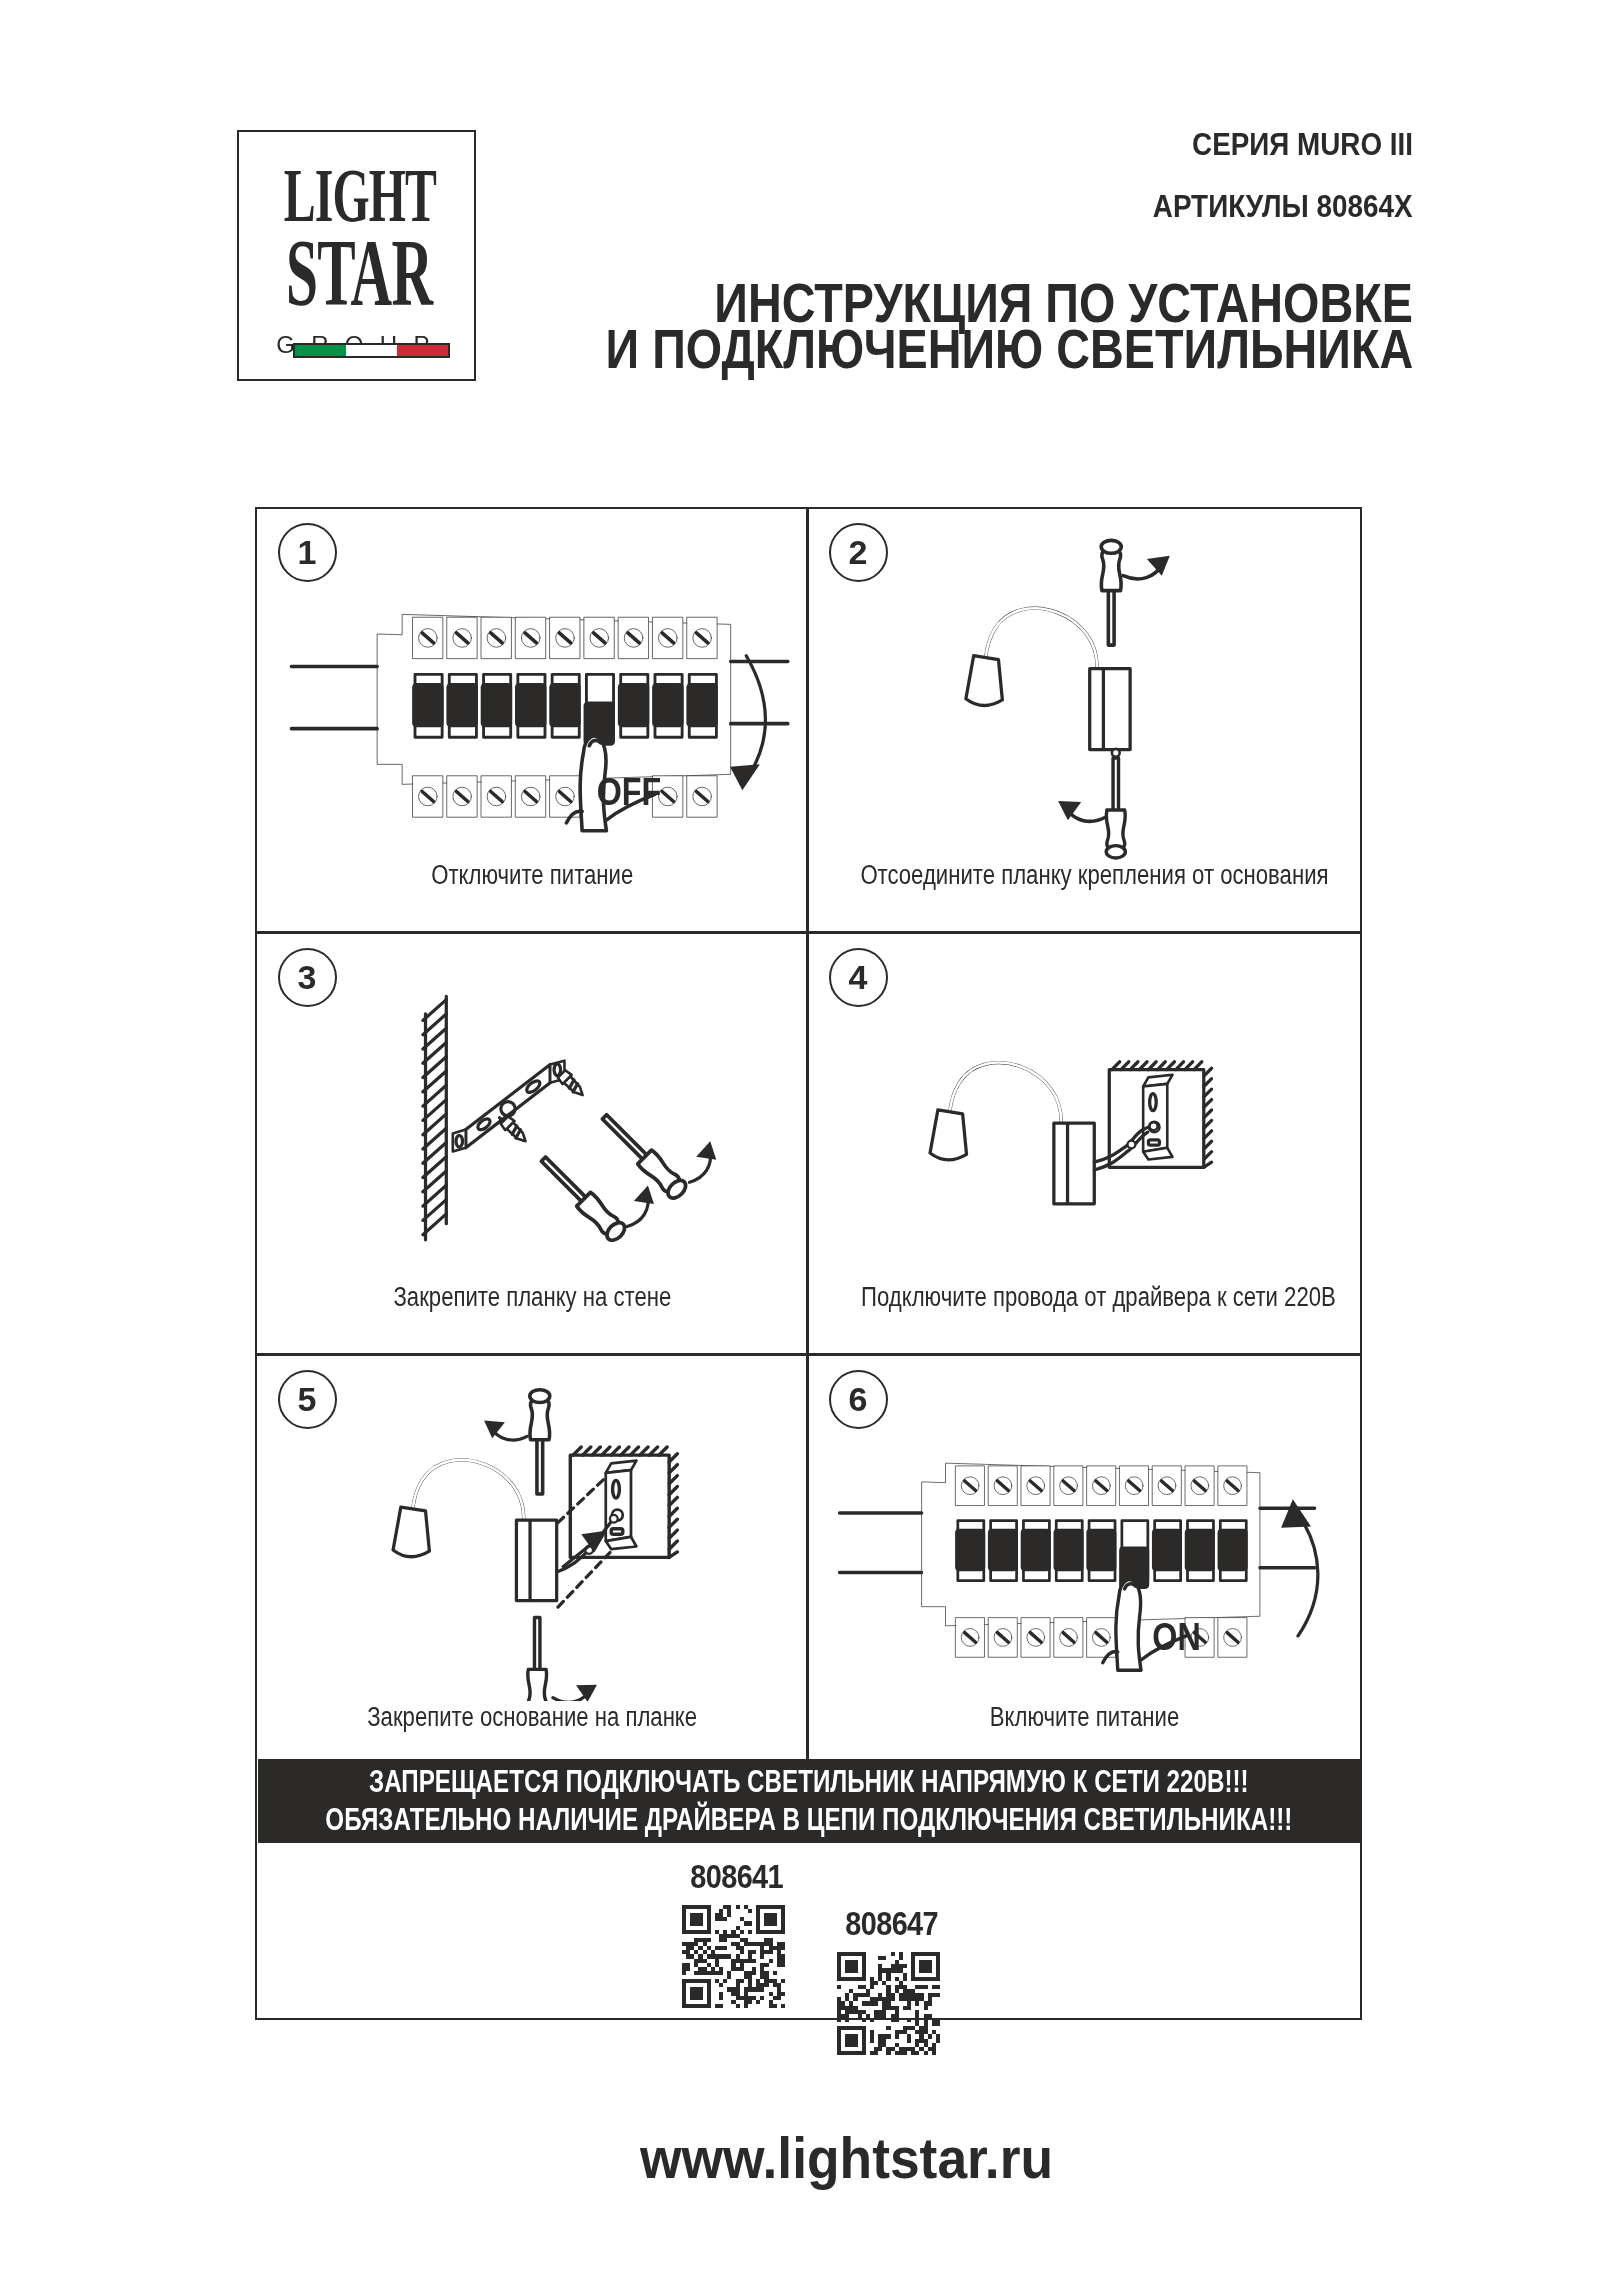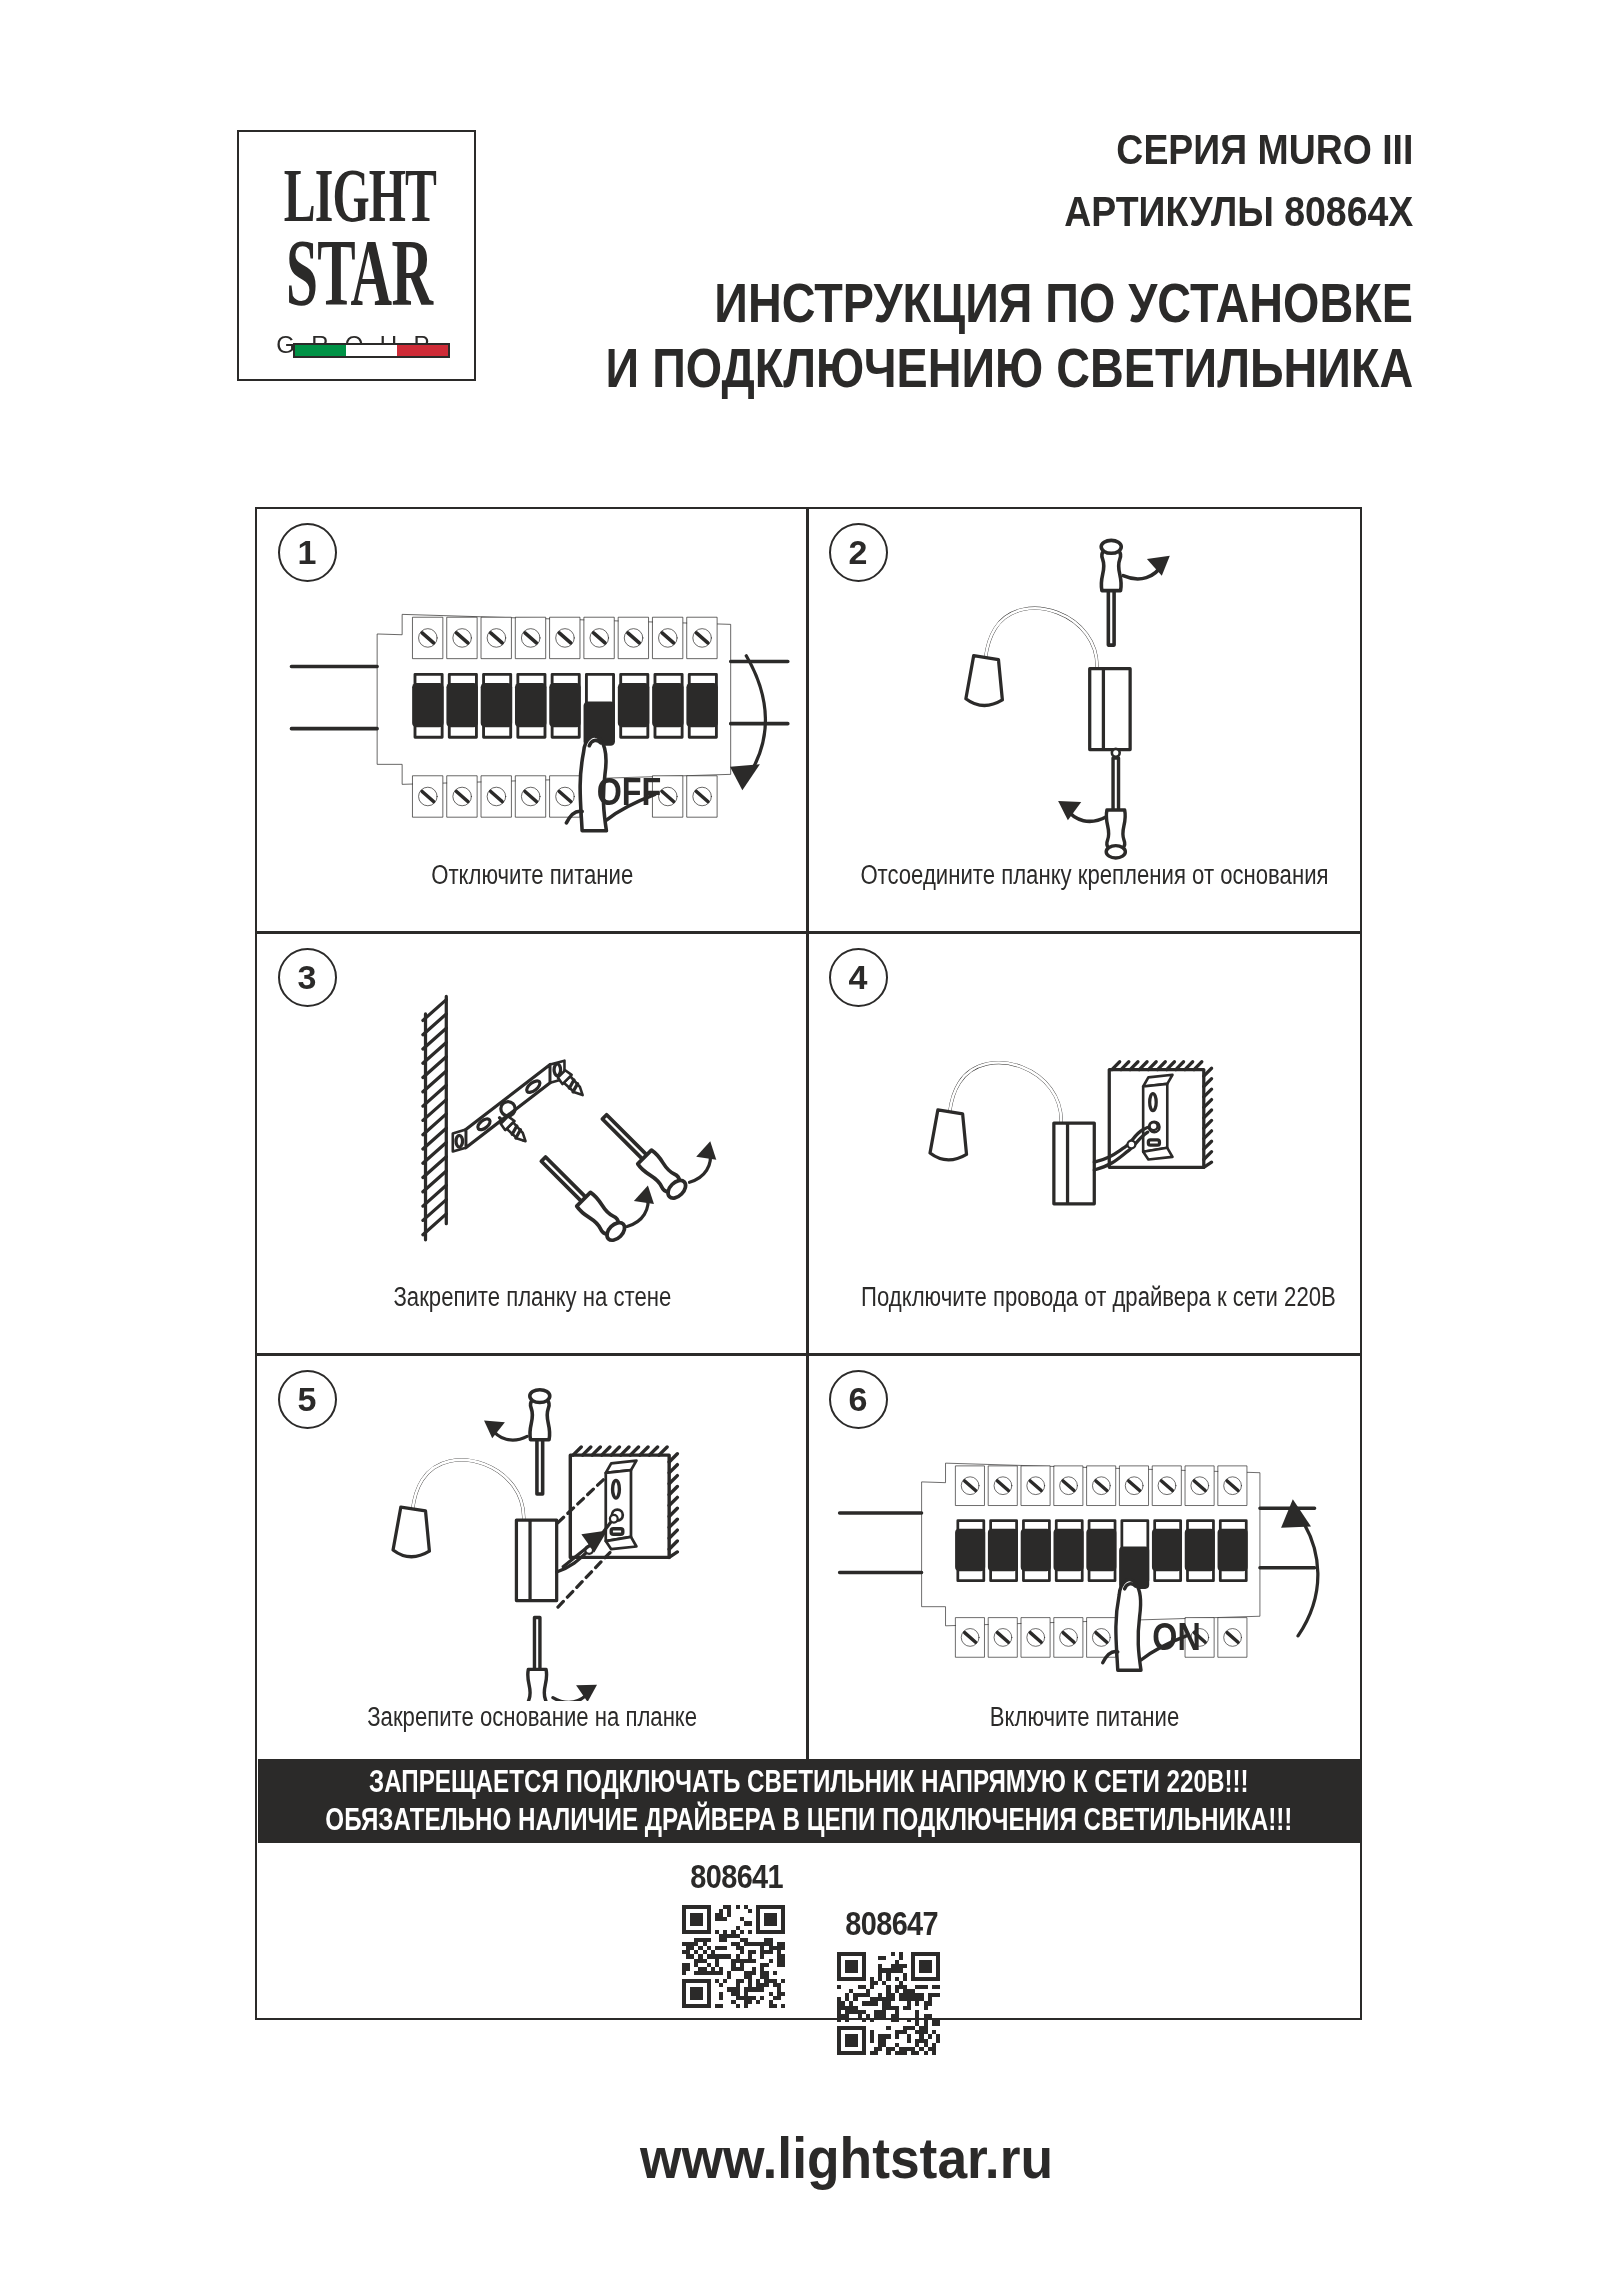--- a/index.html
+++ b/index.html
@@ -13,21 +13,21 @@
   .logo-box{left:237px;top:130px;width:239px;height:251px;border:2.6px solid #2b2a29;box-sizing:border-box;text-align:center;}
   .logo-word{font-family:"Liberation Serif",serif;font-weight:bold;line-height:1;letter-spacing:-1.3px;}
   .logo-light{font-size:77px;margin-top:25px;transform:scaleX(0.62);transform-origin:center;}
   .logo-star{font-size:96px;margin-top:-9px;transform:scaleX(0.60);transform-origin:center;}
   .logo-group{font-size:24px;font-weight:normal;letter-spacing:16.3px;margin-top:10.4px;margin-left:9px;}
   .flag{left:54px;top:211px;width:157px;height:15px;border:2px solid #2b2a29;box-sizing:border-box;display:flex;}
   .flag>div{flex:1;}
 
   
   .hdr{right:251px;text-align:right;font-weight:bold;}
-  .hdr-sm{font-size:43px;line-height:1;}
+  .hdr-sm{font-size:32px;line-height:1;}
   .hdr-lg{font-size:55px;line-height:1;}
 
   
   .frame{left:255px;top:507px;width:1107px;height:1513px;border:2.6px solid #2b2a29;box-sizing:border-box;}
   .vline{left:806px;top:507px;width:2.6px;height:1252px;background:#2b2a29;}
   .hline{left:255px;width:1107px;height:2.6px;background:#2b2a29;}
 
   .cell{position:absolute;box-sizing:border-box;}
   .stepnum{position:absolute;left:19.5px;top:14.3px;width:55px;height:55px;border:2.6px solid #2b2a29;border-radius:50%;
            display:flex;align-items:center;justify-content:center;font-size:34px;font-weight:bold;}
@@ -154,21 +154,21 @@
 
   <div class="abs hdr hdr-sm" style="top:128px;">
     <span class="cond-r">СЕРИЯ MURO III</span>
   </div>
   <div class="abs hdr hdr-sm" style="top:190px;">
     <span class="cond-r">АРТИКУЛЫ 80864X</span>
   </div>
   <div class="abs hdr hdr-lg" style="top:276px;">
     <span class="cond-r" style="transform:scaleX(0.85)">ИНСТРУКЦИЯ ПО УСТАНОВКЕ</span>
   </div>
-  <div class="abs hdr hdr-lg" style="top:341px;">
+  <div class="abs hdr hdr-lg" style="top:322px;">
     <span class="cond-r" style="transform:scaleX(0.85)">И ПОДКЛЮЧЕНИЮ СВЕТИЛЬНИКА</span>
   </div>
 
   <div class="abs frame"></div>
   <div class="abs vline"></div>
   <div class="abs hline" style="top:931px;"></div>
   <div class="abs hline" style="top:1353px;"></div>
 
   <div class="cell" style="left:258px;top:509px;width:548px;height:422px;">
     <svg class="illus" height="365" viewBox="0 0 844 560">

